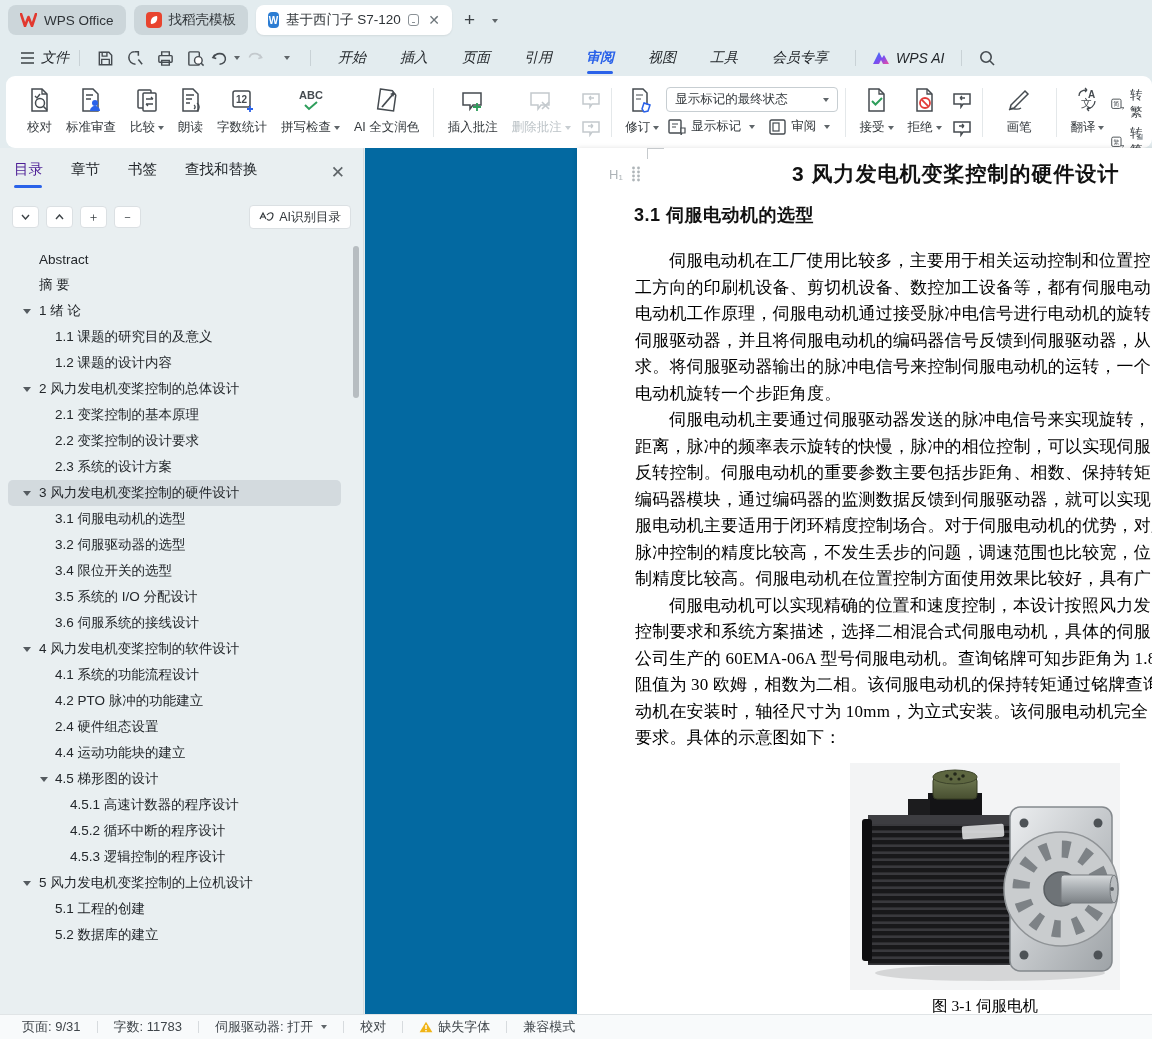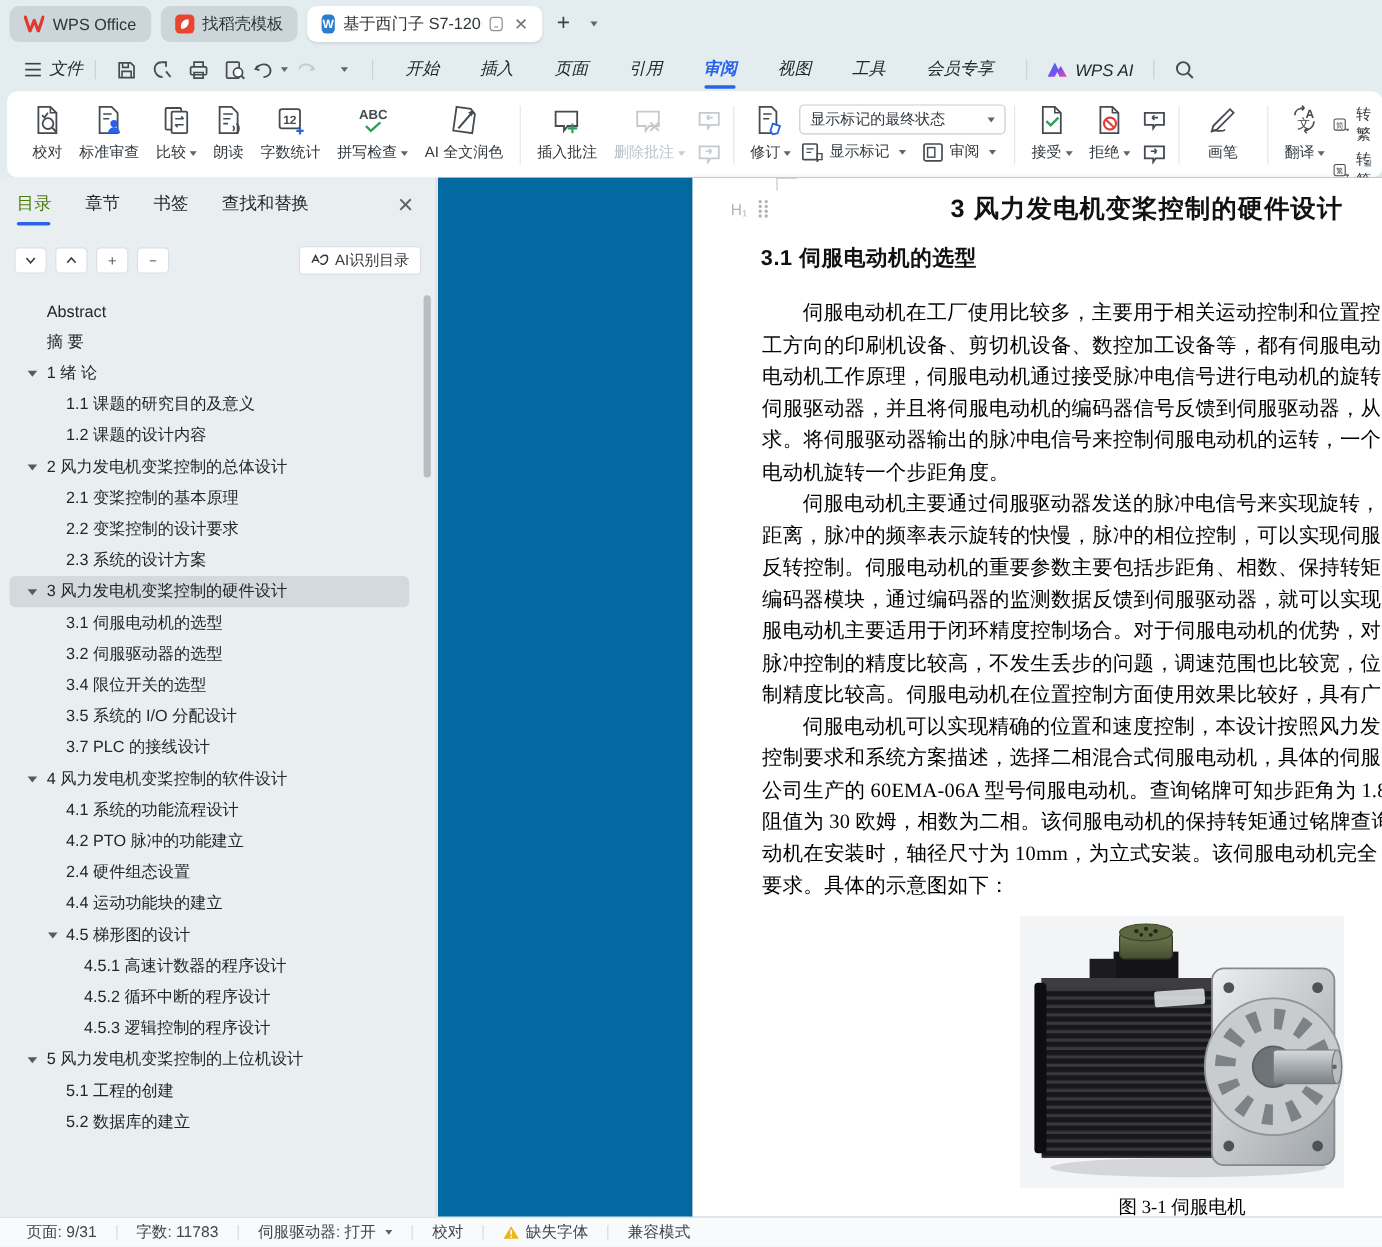--- a/index.html
+++ b/index.html
@@ -51,21 +51,21 @@
 
   
   .main { position:absolute; left:0; top:148px; width:1152px; height:866px; }
   .sidebar { position:absolute; left:0; top:0; width:364px; height:866px; background:#e9eff1; border-right:1px solid #d6dcdf; overflow:hidden; }
   .workspace { position:absolute; left:365px; top:0; width:787px; height:866px; background:#0369a1; }
   .page { position:absolute; left:212px; top:0; width:880px; height:866px; background:#ffffff; box-shadow:0 0 5px rgba(0,0,0,.12); }
 
   
   .sb-tabs { position:absolute; left:14px; top:12px; display:flex; align-items:center; gap:0; font-size:14.5px; }
   .sb-tab { margin-right:28px; padding-bottom:9px; position:relative; cursor:pointer; color:#23272b; white-space:nowrap; }
-  .sb-tab.active { color:#4d7c0f; }
+  .sb-tab.active { color:#4c1d95; }
   .sb-tab.active:after { content:""; position:absolute; left:0; bottom:0; width:28px; height:3px; border-radius:2px; background:#2a62e9; }
   .sb-close { position:absolute; right:18px; top:14px; font-size:17px; color:#5f6569; cursor:pointer; }
   .sb-toolbar { position:absolute; left:12px; top:57px; right:12px; display:flex; align-items:center; }
   .sq-btn { width:27px; height:22px; background:#fff; border:1px solid #dbe0e3; border-radius:4px; margin-right:7px; display:flex; align-items:center; justify-content:center; font-size:12px; color:#3c4246; cursor:pointer; }
   .ai-toc-btn { margin-left:auto; height:24px; background:#fff; border:1px solid #dbe0e3; border-radius:4px; display:flex; align-items:center; gap:5px; padding:0 9px; font-size:12.5px; color:#33383c; cursor:pointer; }
   .toc-list { position:absolute; left:0; top:98px; right:8px; }
   .toc-row { height:26px; display:flex; align-items:center; position:relative; font-size:13.5px; color:#23272b; cursor:pointer; white-space:nowrap; }
   .toc-row.lv1 { padding-left:39px; }
   .toc-row.lv2 { padding-left:55px; }
   .toc-row.lv2 .tri { left:40px; }
@@ -488,21 +488,21 @@
         <div class="toc-row lv2">
           <span>3.2 伺服驱动器的选型</span>
         </div>
         <div class="toc-row lv2">
           <span>3.4 限位开关的选型</span>
         </div>
         <div class="toc-row lv2">
           <span>3.5 系统的 I/O 分配设计</span>
         </div>
         <div class="toc-row lv2">
-          <span>3.7 PLC 的接线设计</span>
+          <span>3.6 伺服系统的接线设计</span>
         </div>
         <div class="toc-row lv1">
           <span class="tri"></span>
           <span>4 风力发电机变桨控制的软件设计</span>
         </div>
         <div class="toc-row lv2">
           <span>4.1 系统的功能流程设计</span>
         </div>
         <div class="toc-row lv2">
           <span>4.2 PTO 脉冲的功能建立</span>

